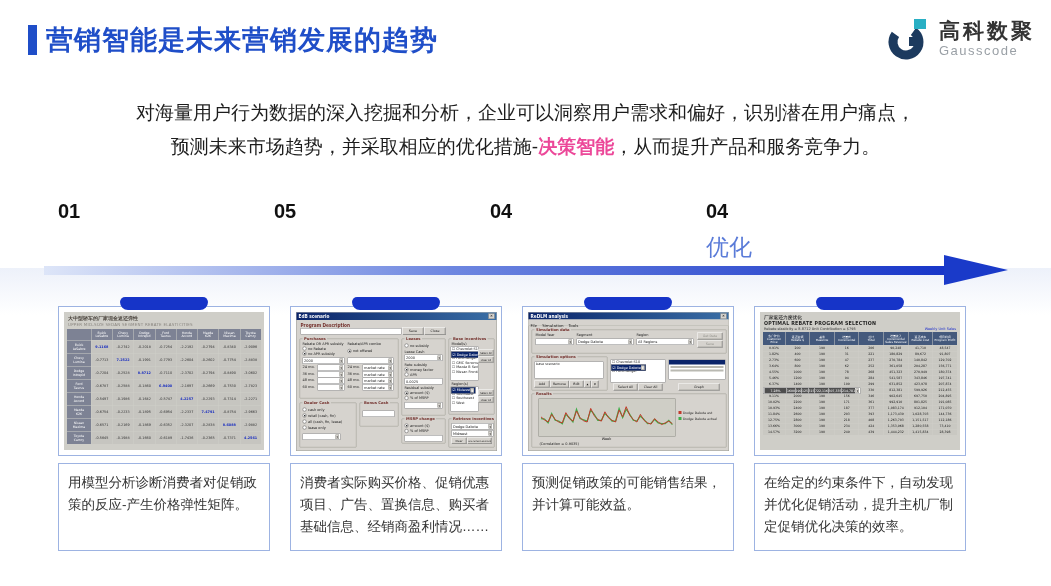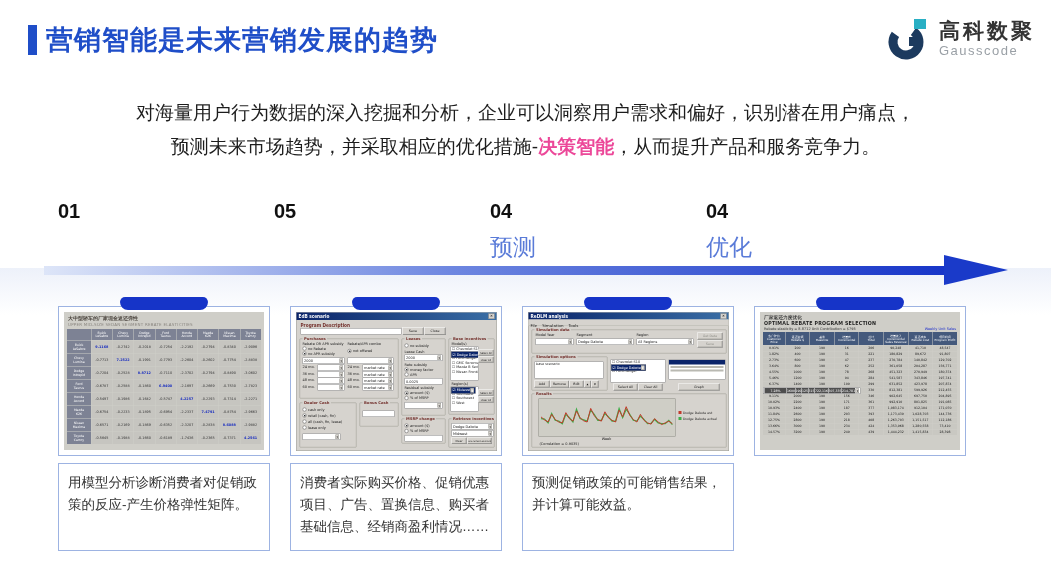--- a/index.html
+++ b/index.html
@@ -132,21 +132,20 @@
 
   <div class="steps">
     <div>
       <div class="snum">01</div>
     </div>
     <div>
       <div class="snum">05</div>
     </div>
     <div>
       <div class="snum">04</div>
-      <div class="slab">预测</div>
     </div>
     <div>
       <div class="snum">04</div>
       <div class="slab">优化</div>
     </div>
   </div>
 
   <svg class="arrow" viewBox="0 0 966 34">
     <defs>
       <linearGradient id="ag" x1="0" y1="0" x2="1" y2="0">
@@ -724,16 +723,17 @@
                 <div class="tcell">190</div>
                 <div class="tcell">249</div>
                 <div class="tcell">439</div>
                 <div class="tcell">1,444,232</div>
                 <div class="tcell">1,415,834</div>
                 <div class="tcell">28,398</div>
               </div>
             </div>
         </div>
       </div>
+      <div class="cap">在给定的约束条件下，自动发现并优化促销活动，提升主机厂制定促销优化决策的效率。</div>
     </div>
 
   </div>
 </div>
 
 </body></html>

